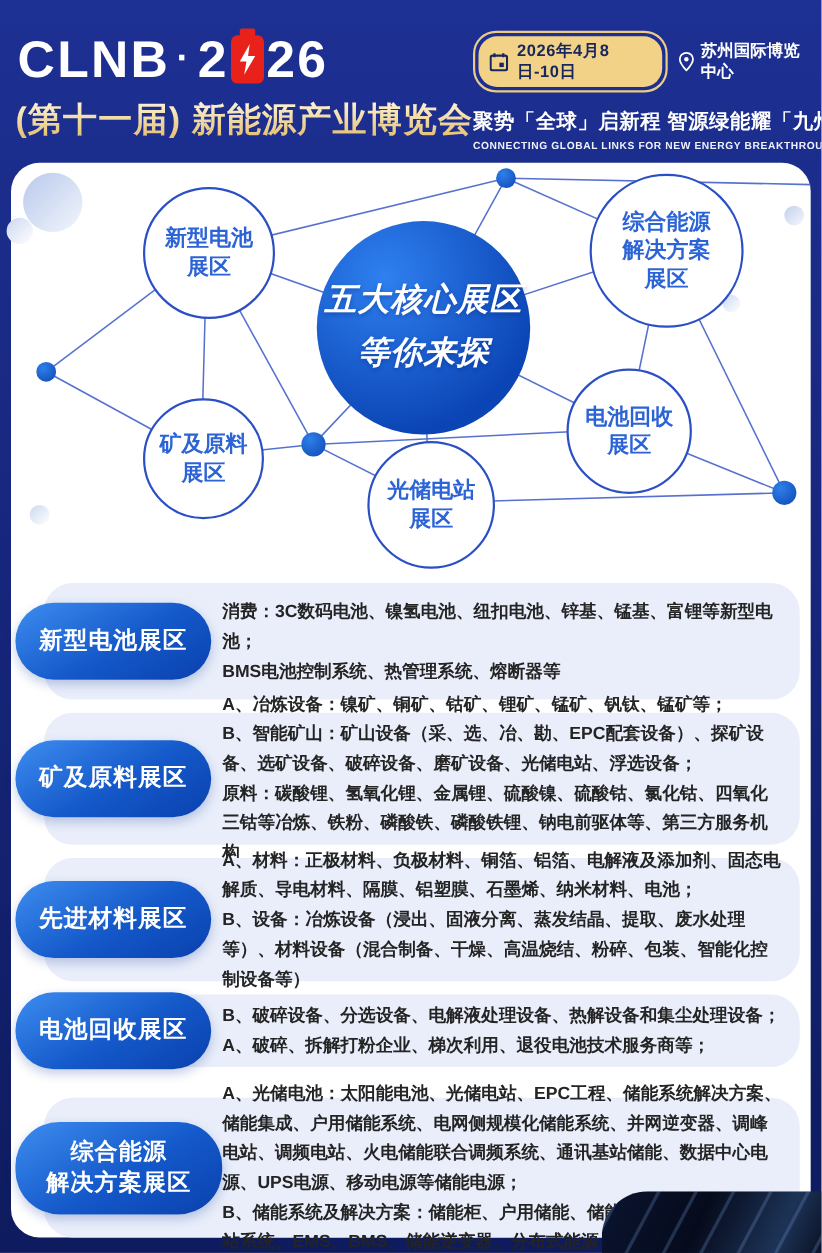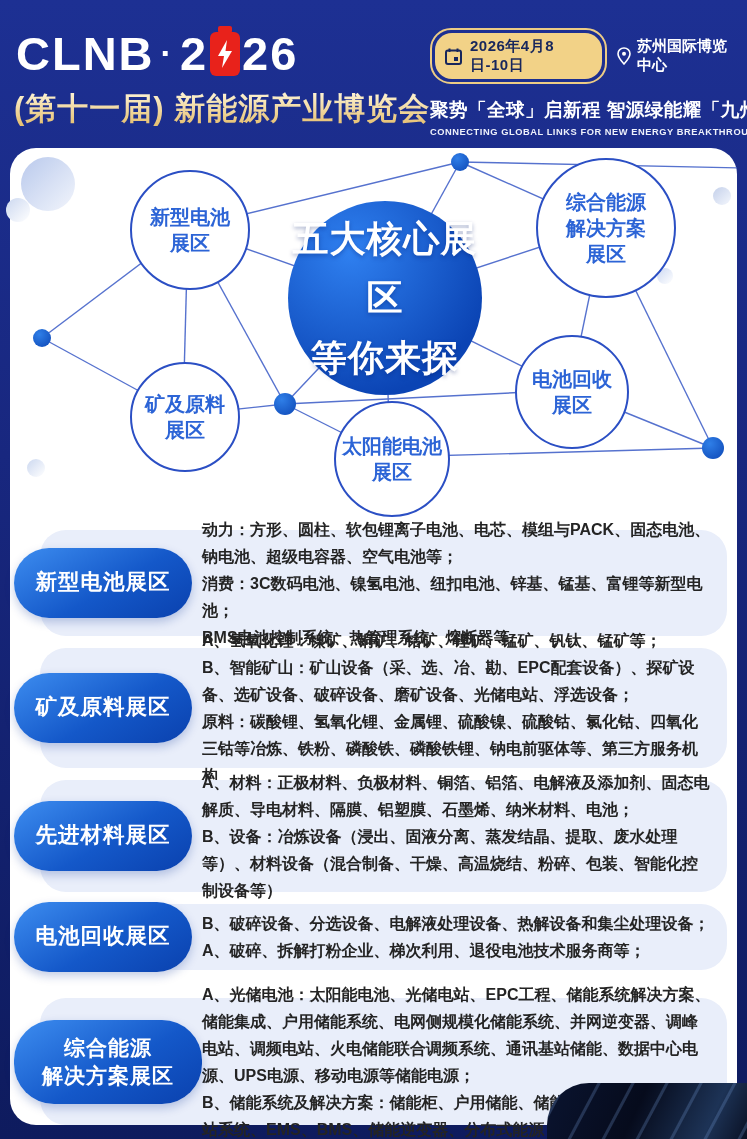--- a/index.html
+++ b/index.html
@@ -36,22 +36,22 @@
   .sheet{position:absolute;left:10px;top:148px;width:727px;height:977px;
          background:#ffffff;border-radius:26px;}
 
   
   .diagram{position:absolute;left:0;top:0;width:727px;height:378px;overflow:visible;}
   .diagram svg.links{position:absolute;left:0;top:0;}
   .circle{position:absolute;border:2px solid #2b4fc4;border-radius:50%;background:#ffffff;
           display:flex;align-items:center;justify-content:center;text-align:center;
           color:#2c64d6;font-weight:bold;white-space:pre-line;line-height:1.3;}
   .c-center{background:radial-gradient(circle at 32% 26%,#2f80f0,#0b44b4 75%);
-            border:none;color:#ffffff;font-size:36px;line-height:1.65;letter-spacing:1px;
-            text-shadow:0 2px 4px rgba(0,30,110,.35);}
+            border:none;color:#ffffff;font-size:29px;line-height:1.65;letter-spacing:1px;
+            text-shadow:0 2px 4px rgba(0,30,110,.35);font-style:italic;}
   .node-dot{position:absolute;border-radius:50%;
             background:radial-gradient(circle at 35% 30%,#2f7fe8,#0d47b5);}
   .deco{position:absolute;border-radius:50%;}
 
   
   .card{position:absolute;left:30px;width:687px;background:#e9eefa;border-radius:26px;
         display:flex;align-items:center;}
   .card-text{padding:10px 16px 10px 162px;font-size:16px;font-weight:bold;color:#242424;
              line-height:27px;letter-spacing:0;}
   .card-text p{margin:0;}
@@ -161,39 +161,38 @@
 
       <div class="circle" style="left:120px;top:22px;width:116px;height:116px;font-size:20px;">新型电池
 展区</div>
       <div class="circle" style="left:526px;top:10px;width:136px;height:136px;font-size:20px;">综合能源
 解决方案
 展区</div>
       <div class="circle c-center" style="left:278px;top:53px;width:194px;height:194px;">五大核心展区
 等你来探</div>
       <div class="circle" style="left:120px;top:214px;width:106px;height:106px;font-size:20px;">矿及原料
 展区</div>
-      <div class="circle" style="left:324px;top:253px;width:112px;height:112px;font-size:20px;">太阳能电池
+      <div class="circle" style="left:324px;top:253px;width:112px;height:112px;font-size:20px;">光储电站
 展区</div>
       <div class="circle" style="left:505px;top:187px;width:110px;height:110px;font-size:20px;">电池回收
 展区</div>
     </div>
 
     <div class="card" style="top:382px;height:106px;">
       <div class="pill">新型电池展区</div>
       <div class="card-text">
-        <p>动力：方形、圆柱、软包锂离子电池、电芯、模组与PACK、固态电池、钠电池、超级电容器、空气电池等；</p>
         <p>消费：3C数码电池、镍氢电池、纽扣电池、锌基、锰基、富锂等新型电池；</p>
         <p>BMS电池控制系统、热管理系统、熔断器等</p>
       </div>
     </div>
 
     <div class="card" style="top:500px;height:120px;">
       <div class="pill">矿及原料展区</div>
       <div class="card-text">
-        <p>A、氢氧化锂：镍矿、铜矿、钴矿、锂矿、锰矿、钒钛、锰矿等；</p>
+        <p>A、冶炼设备：镍矿、铜矿、钴矿、锂矿、锰矿、钒钛、锰矿等；</p>
         <p>B、智能矿山：矿山设备（采、选、冶、勘、EPC配套设备）、探矿设备、选矿设备、破碎设备、磨矿设备、光储电站、浮选设备；</p>
         <p>原料：碳酸锂、氢氧化锂、金属锂、硫酸镍、硫酸钴、氯化钴、四氧化三钴等冶炼、铁粉、磷酸铁、磷酸铁锂、钠电前驱体等、第三方服务机构</p>
       </div>
     </div>
 
     <div class="card" style="top:632px;height:112px;">
       <div class="pill">先进材料展区</div>
       <div class="card-text">
         <p>A、材料：正极材料、负极材料、铜箔、铝箔、电解液及添加剂、固态电解质、导电材料、隔膜、铝塑膜、石墨烯、纳米材料、电池；</p>
         <p>B、设备：冶炼设备（浸出、固液分离、蒸发结晶、提取、废水处理等）、材料设备（混合制备、干燥、高温烧结、粉碎、包装、智能化控制设备等）</p>

